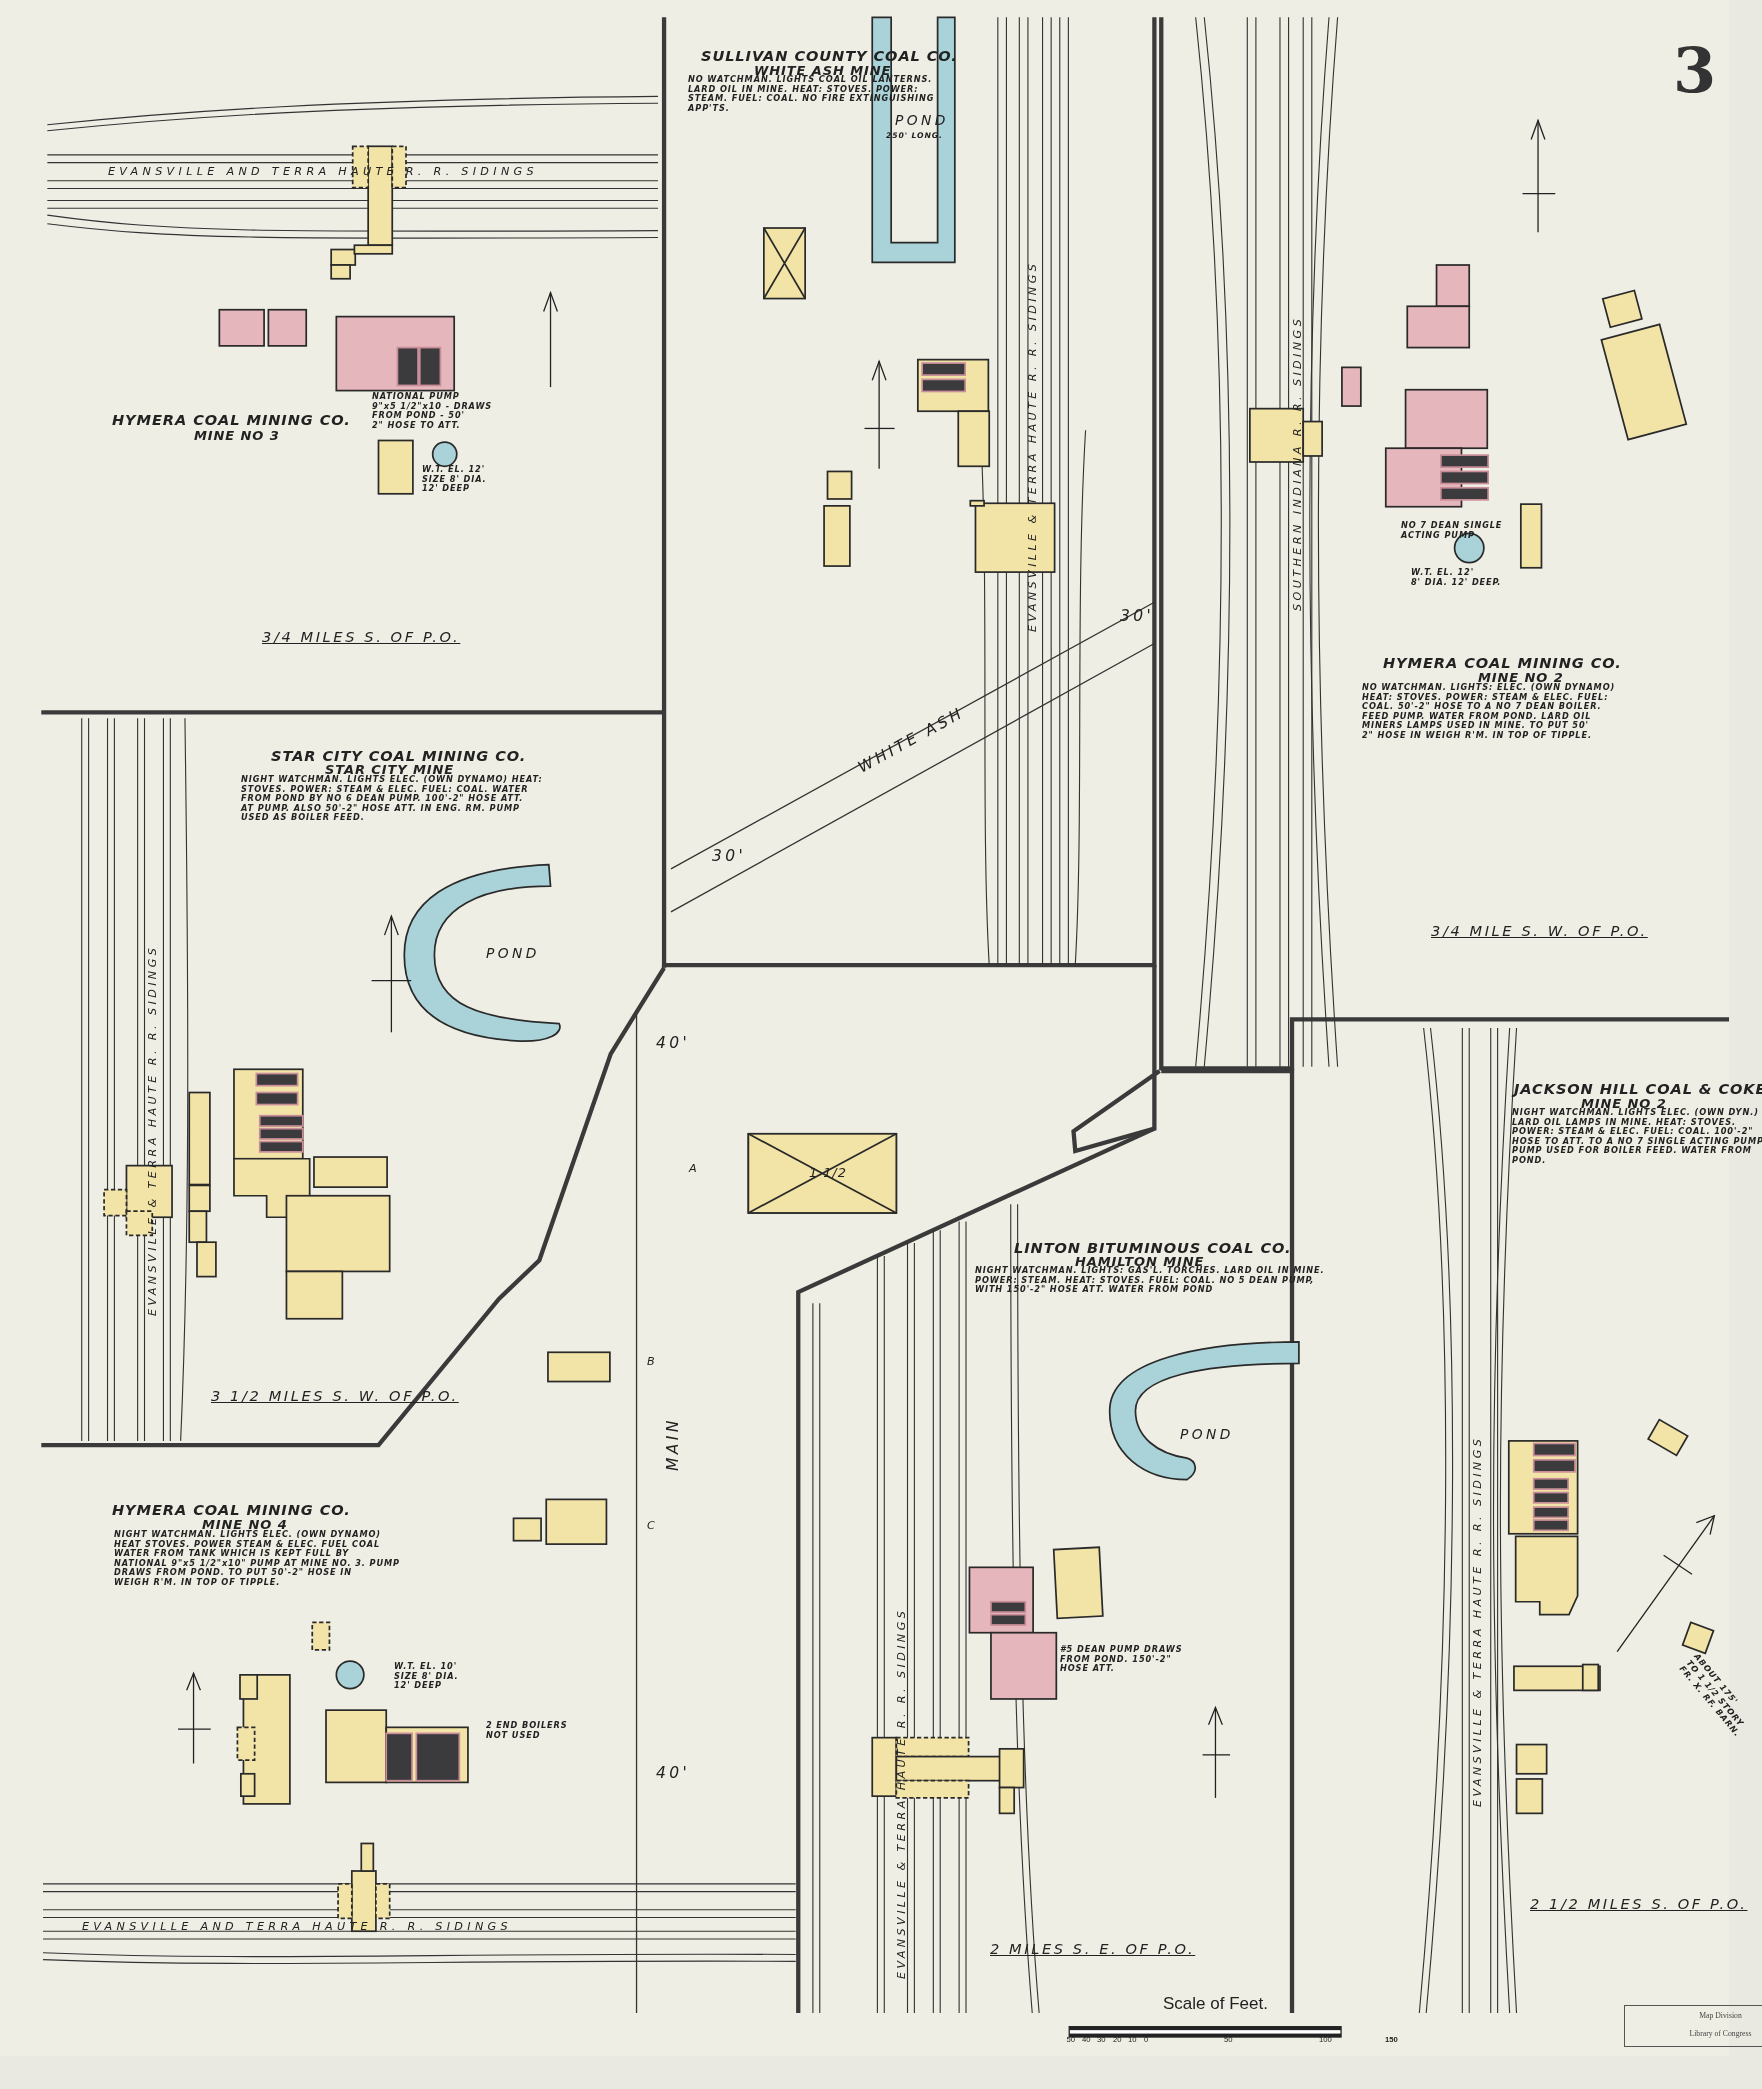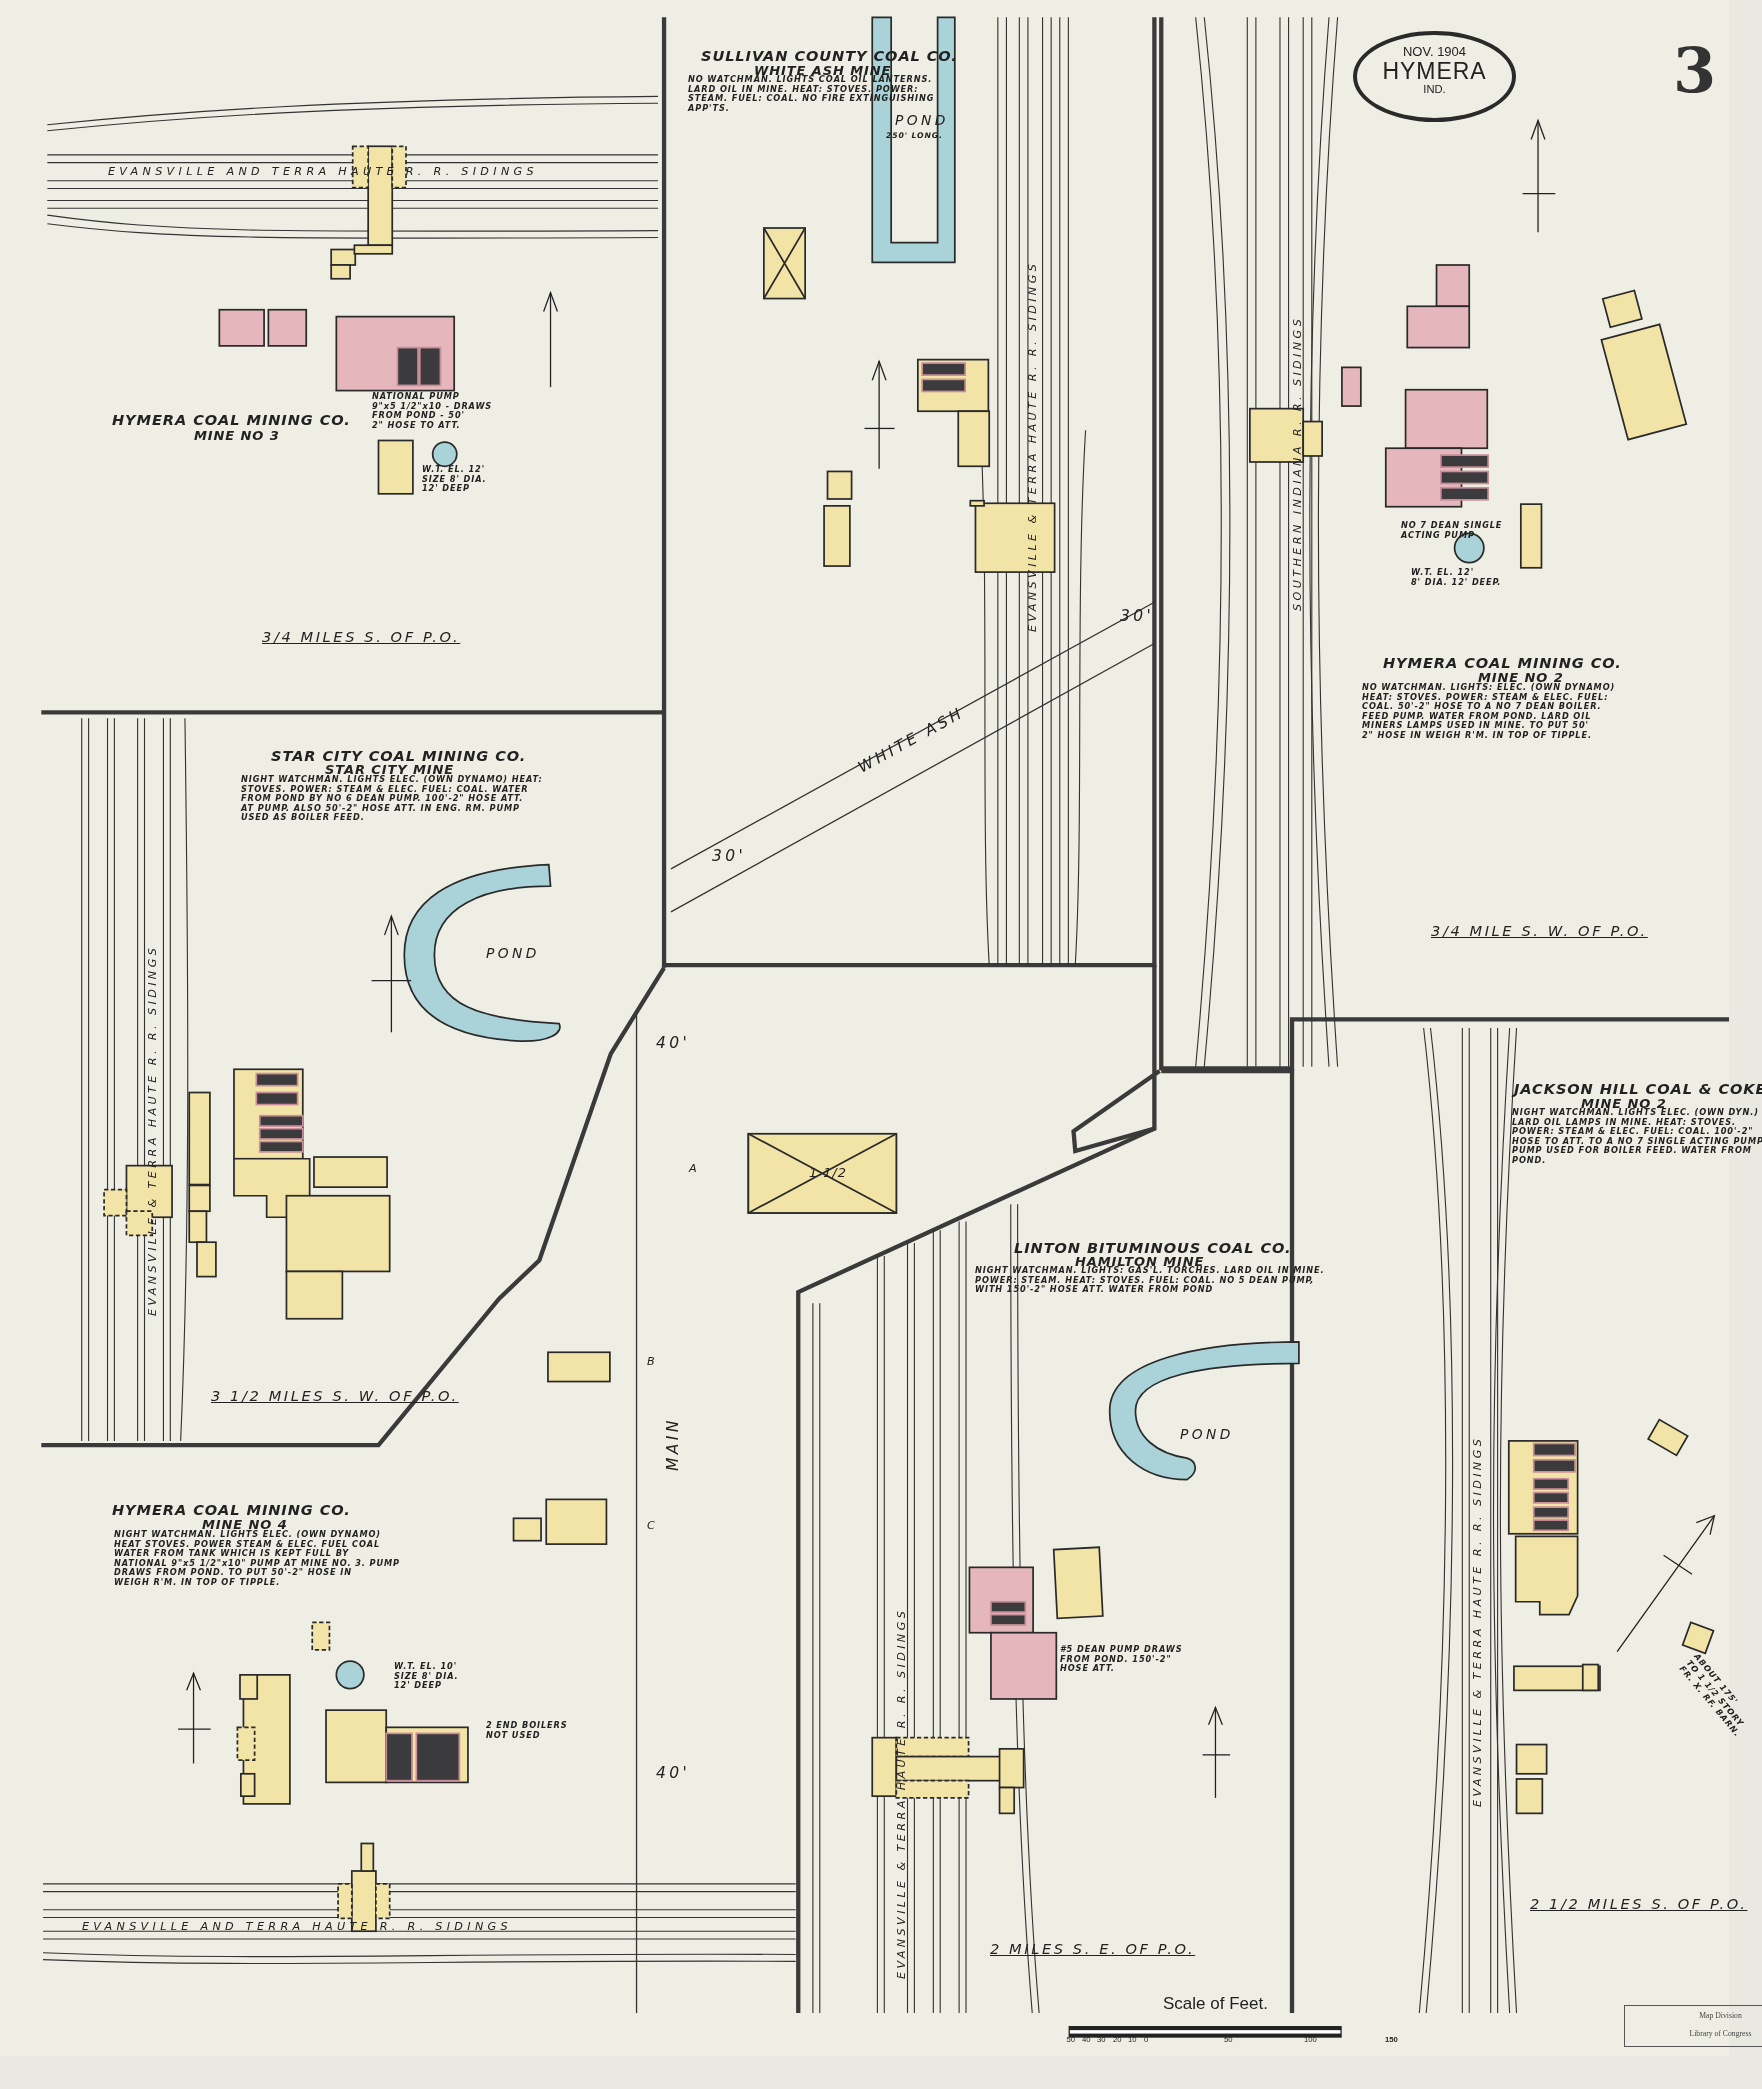--- a/index.html
+++ b/index.html
@@ -284,25 +284,20 @@
     <path d="M888 265 L936 347 M936 265 L888 347"></path>
   </g>
 
   <g>
     <rect x="1243" y="2356" width="316" height="12" fill="#fff" stroke="#222" stroke-width="1.5"></rect>
     <rect x="1243" y="2356" width="316" height="4" fill="#222"></rect>
     <rect x="1243" y="2364" width="316" height="4" fill="#222"></rect>
   </g>
 </svg>
 
-<div id="cartouche">
-  <div class="d">NOV. 1904</div>
-  <div class="t">HYMERA</div>
-  <div class="s">IND.</div>
-</div>
 <div id="sheetno">3</div>
 
 <div class="lbl rr" style="left:108px;top:165px;">EVANSVILLE AND TERRA HAUTE R. R. SIDINGS</div>
 <div class="lbl co" style="left:112px;top:411px;">HYMERA COAL MINING CO.</div>
 <div class="lbl mine" style="left:194px;top:428px;">MINE NO 3</div>
 <div class="lbl notes" style="left:372px;top:392px;">NATIONAL PUMP
 9"x5 1/2"x10 - DRAWS
 FROM POND - 50'
 2" HOSE TO ATT.</div>
 <div class="lbl notes" style="left:422px;top:465px;">W.T. EL. 12'
@@ -401,21 +396,21 @@
 <div id="scale">
   <div class="title">Scale of Feet.</div>
   <div class="ticks">
     <span style="left:3.4px;">50</span>
     <span style="left:19px;">40</span>
     <span style="left:34px;">30</span>
     <span style="left:50px;">20</span>
     <span style="left:65px;">10</span>
     <span style="left:81px;">0</span>
     <span style="left:161px;">50</span>
-    <span style="left:241px;">100</span>
+    <span style="left:256px;">100</span>
     <span style="left:322px;font-weight:bold;">150</span>
   </div>
 </div>
 
 <div id="stamp">
   <div style="margin-top:5.2px;">Map Division</div>
   <div style="margin-top:8.6px;">Library of Congress</div>
 </div>
 
 </div>

